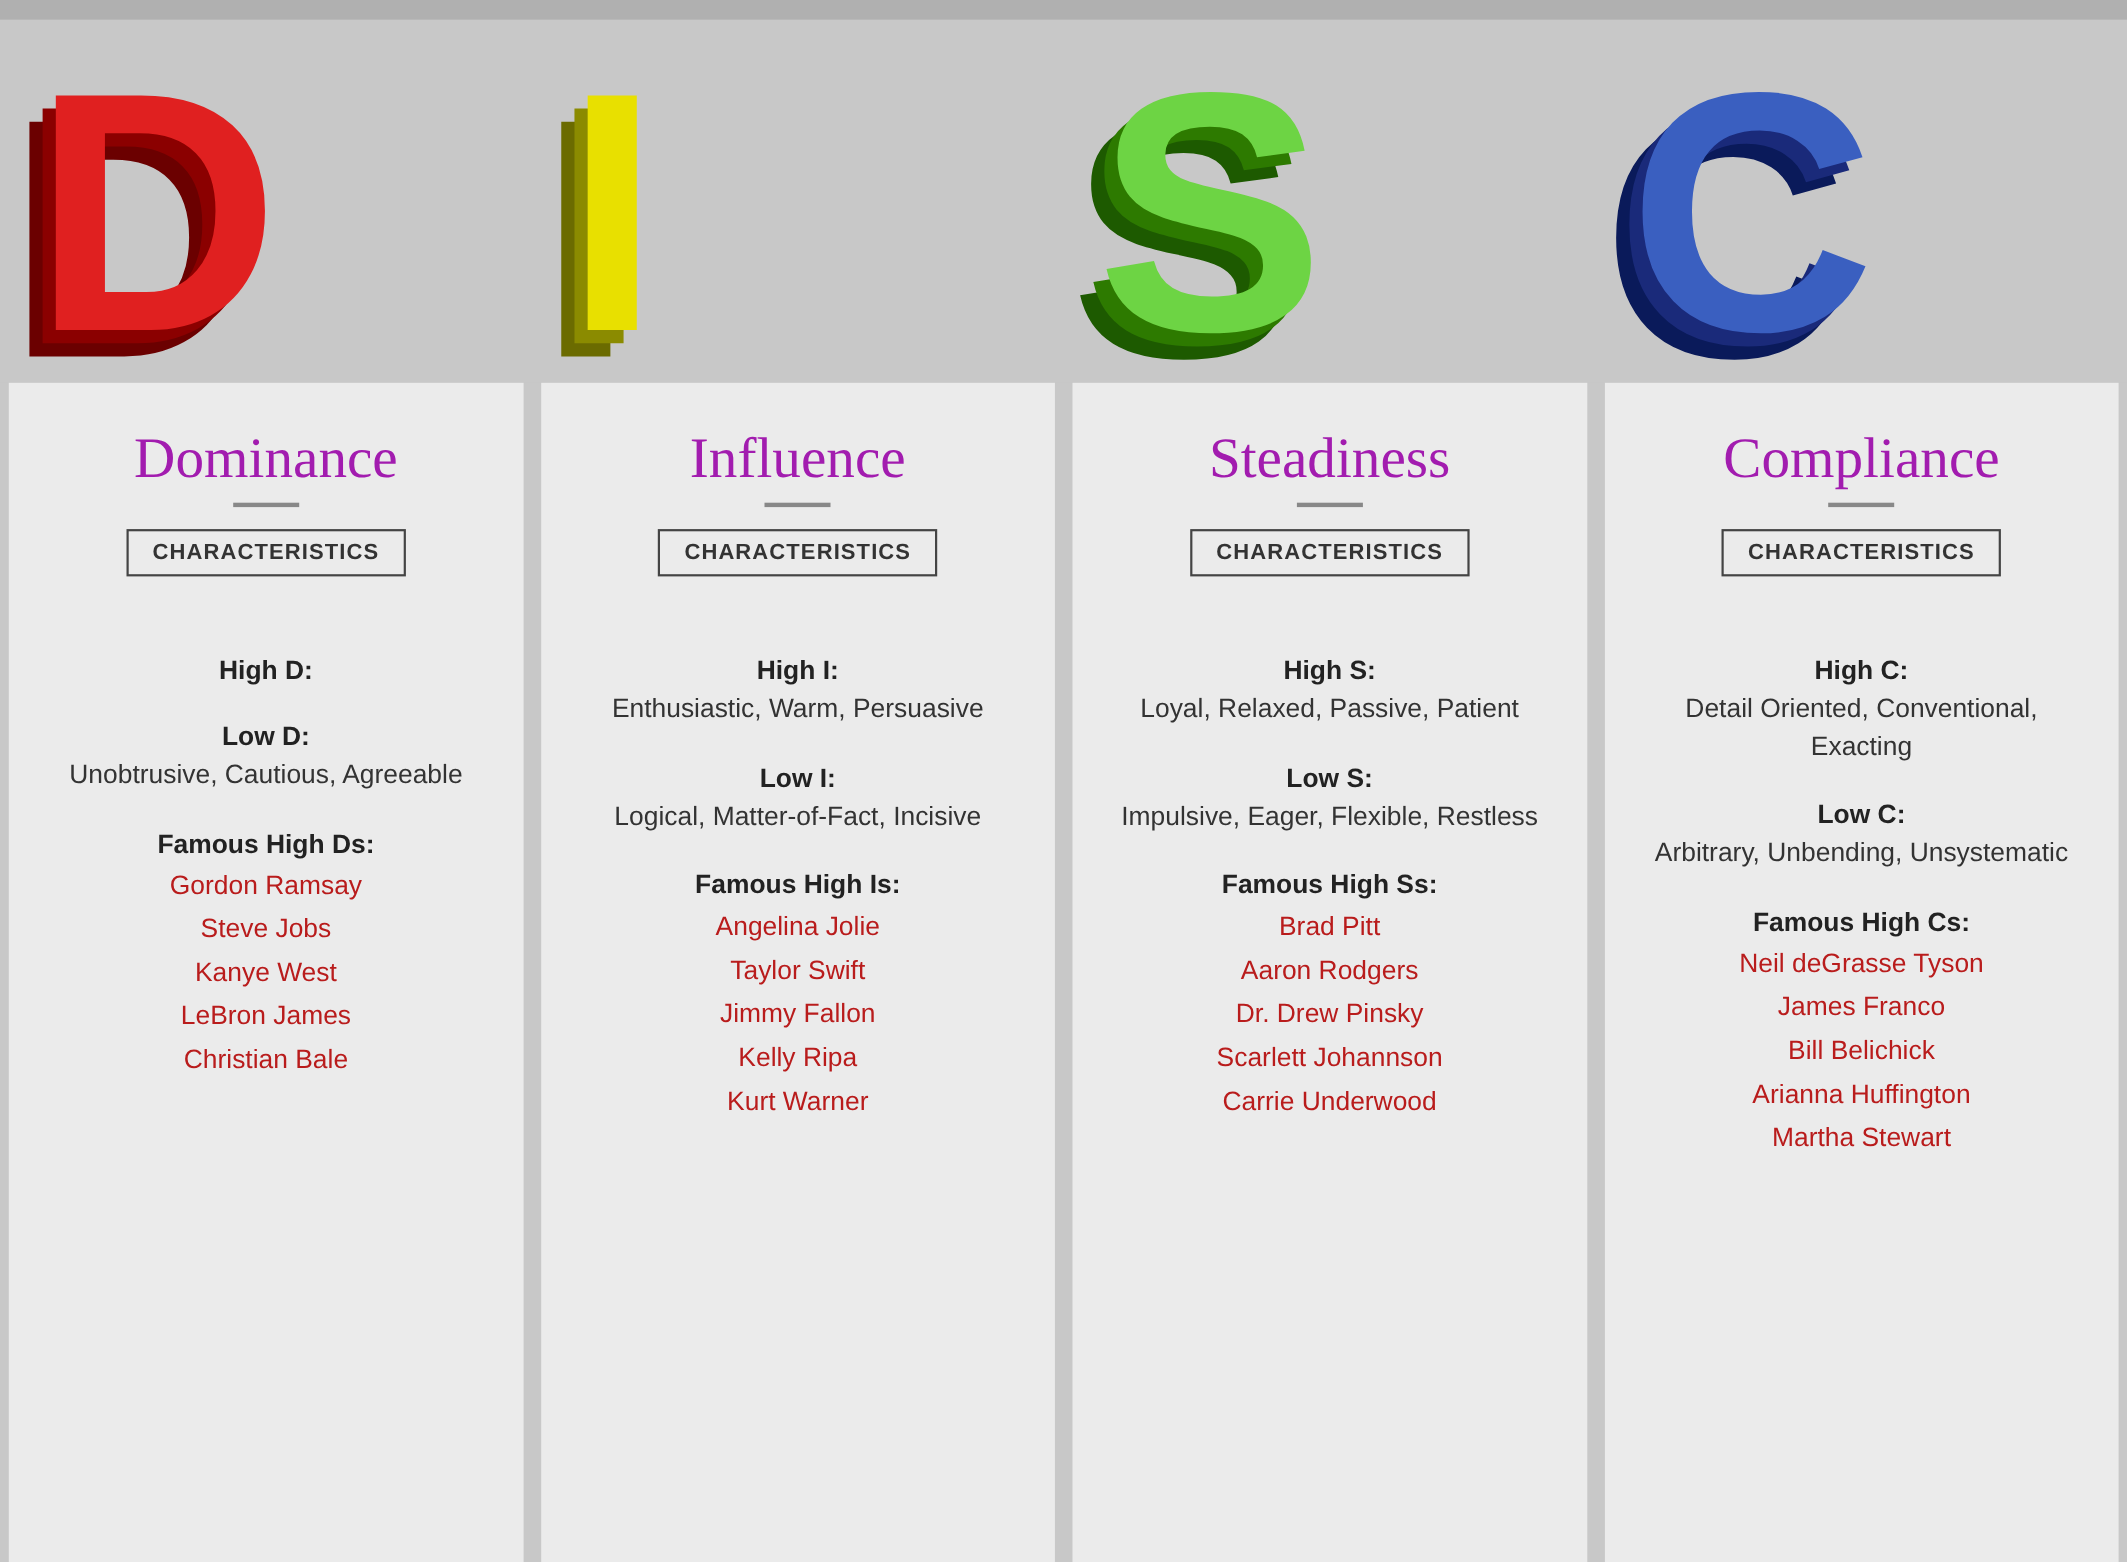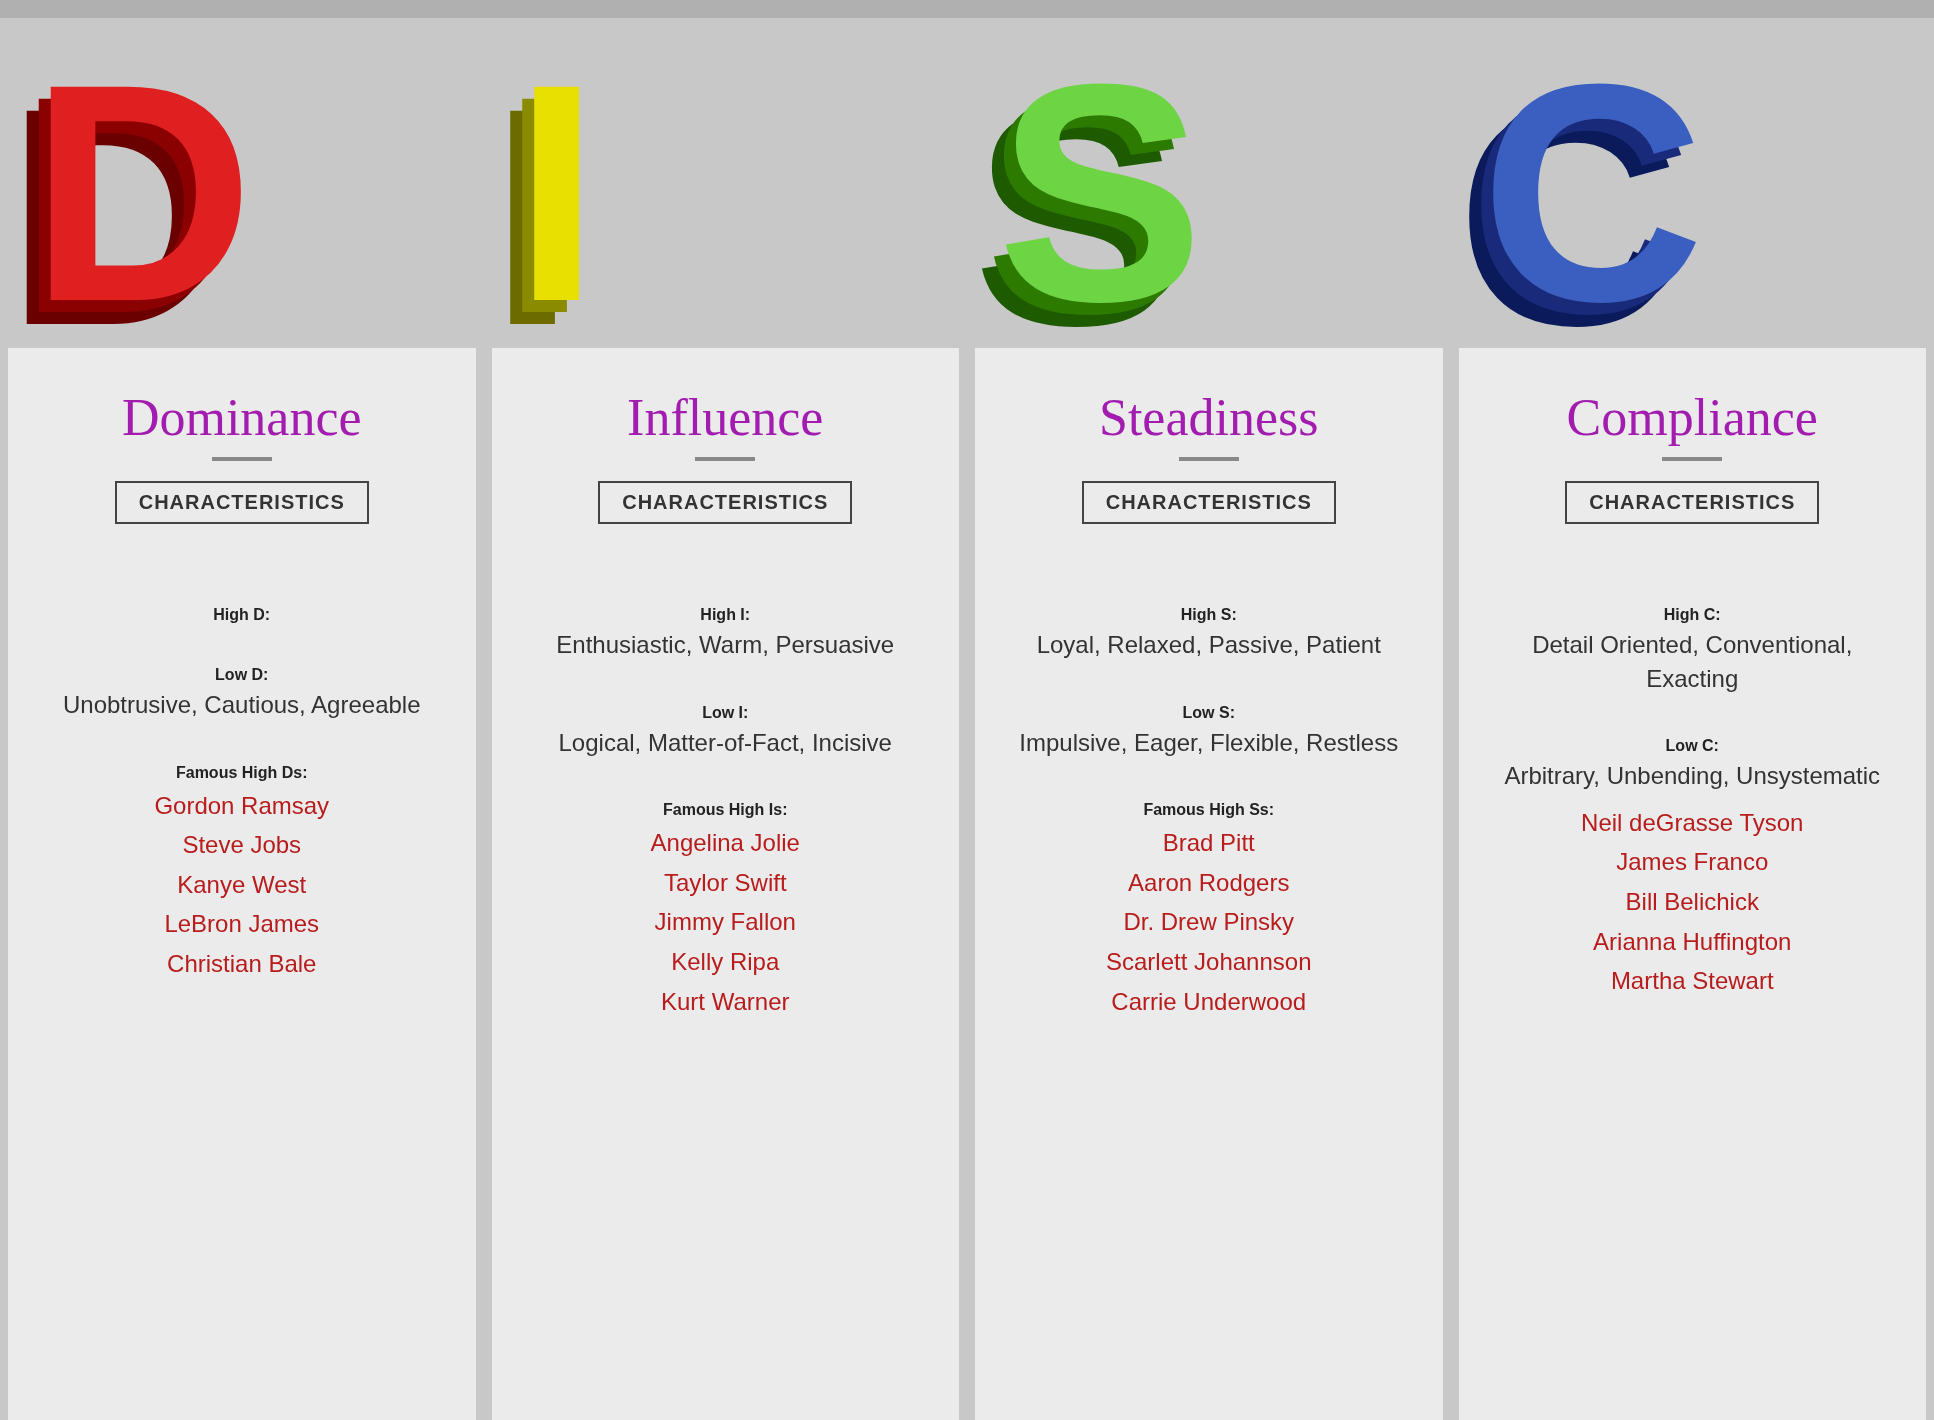--- a/index.html
+++ b/index.html
@@ -105,24 +105,24 @@
       font-weight: 600;
       letter-spacing: 1px;
       color: #333;
       margin-bottom: 40px;
       font-family: Arial, sans-serif;
       background: transparent;
       text-align: right;
     }
 
     .section-label {
-      font-size: 16px;
+      font-size: 24px;
       font-weight: 700;
       color: #222;
-      margin-top: 42px;
+      margin-top: 32px;
       margin-bottom: 4px;
       font-family: Arial, sans-serif;
     }
 
     .section-content {
       font-size: 24px;
       color: #333;
       line-height: 1.4;
       margin-bottom: 10px;
       font-family: Arial, sans-serif;
@@ -207,20 +207,21 @@
       </div>
   </div>
     <div class="card">
     <div class="card-title">Compliance</div>
     <div class="divider-line"></div>
     <div class="characteristics-btn">CHARACTERISTICS</div>
     <div class="section-label">High C:</div>
     <div class="section-content">Detail Oriented, Conventional, Exacting</div>
     <div class="section-label">Low C:</div>
     <div class="section-content">Arbitrary, Unbending, Unsystematic</div>
+    <div class="section-label">Famous High Cs:</div>
     <div class="famous-list">
         <div>Neil deGrasse Tyson</div>
         <div>James Franco</div>
         <div>Bill Belichick</div>
         <div>Arianna Huffington</div>
         <div>Martha Stewart</div>
       </div>
   </div>
   </div>
 

